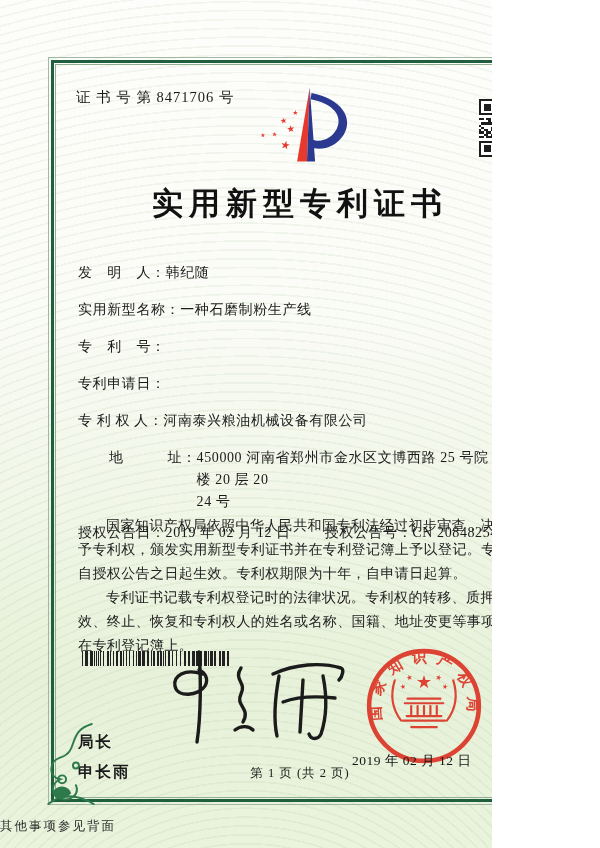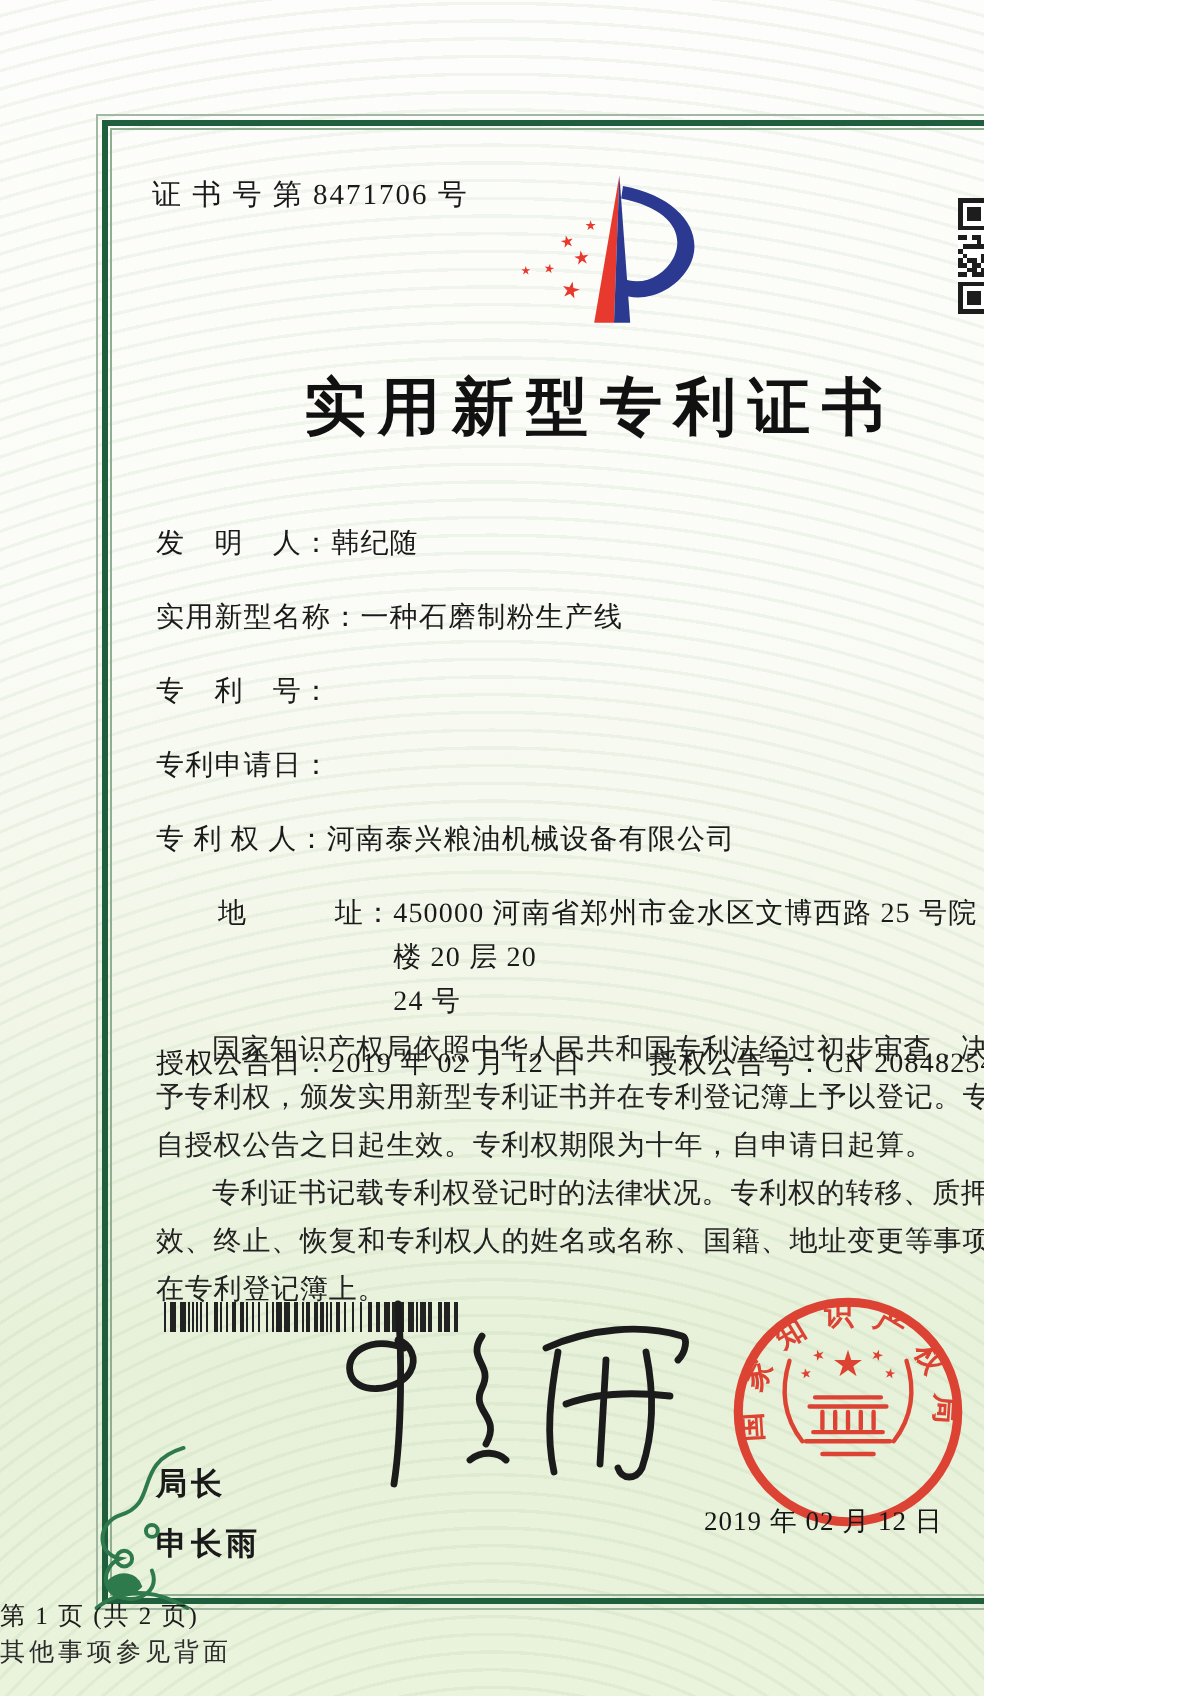--- a/index.html
+++ b/index.html
@@ -50,21 +50,21 @@
   .seal { position:absolute; left:360px; top:642px; width:128px; height:128px; opacity:0.92; }
   .seal svg { width:100%; height:100%; display:block; }
   .seal-date { position:absolute; left:352px; top:752px; width:160px; font-size:13.5px;
                letter-spacing:0.5px; color:#161616; }
 
   .ornament { position:absolute; width:50px; height:84px; }
   .ornament svg { width:100%; height:100%; display:block; }
   .orn-left { left:46px; top:722px; }
   .orn-right { left:508px; top:722px; transform:scaleX(-1); }
 
-  .page-num { position:absolute; left:0; top:800px; width:600px; text-align:left; font-size:12.5px; letter-spacing:1px; }
+  .page-num { position:absolute; left:0; top:765px; width:600px; text-align:center; font-size:12.5px; letter-spacing:1px; }
   .back-note { position:absolute; left:0; top:818px; width:600px; text-align:left; font-size:12.5px; letter-spacing:2px; color:#2b2b2b; }
 </style>
 </head>
 <body>
 
 <div class="page">
 
   <div class="frame">
     <div class="frame-mid">
         <div class="frame-in"></div>

